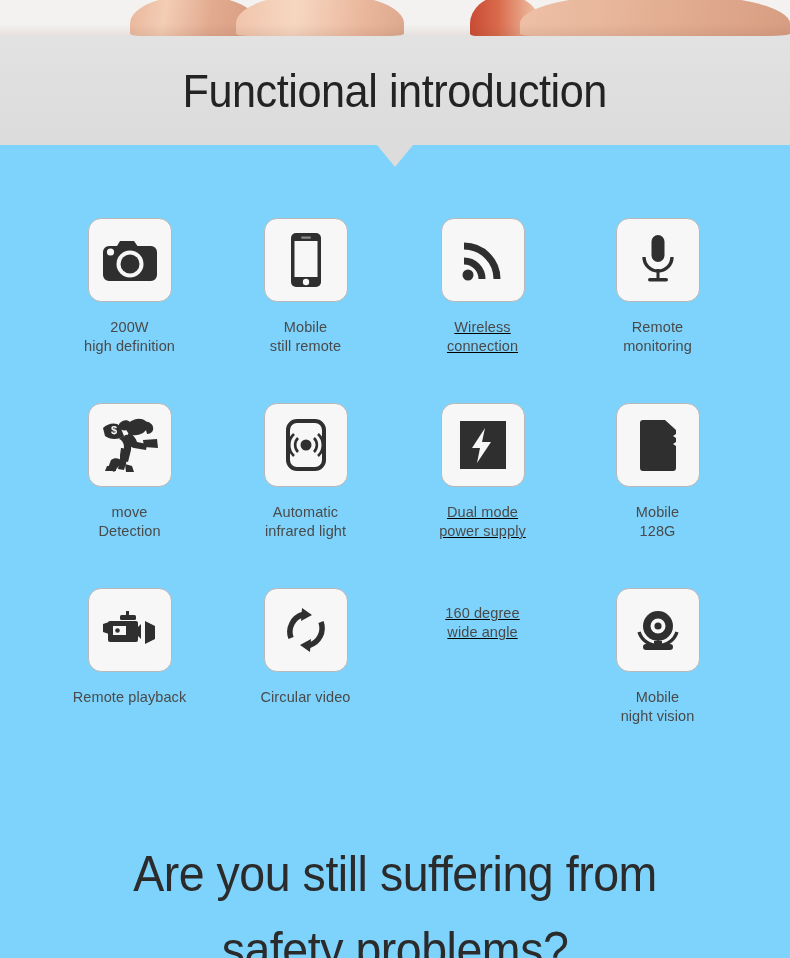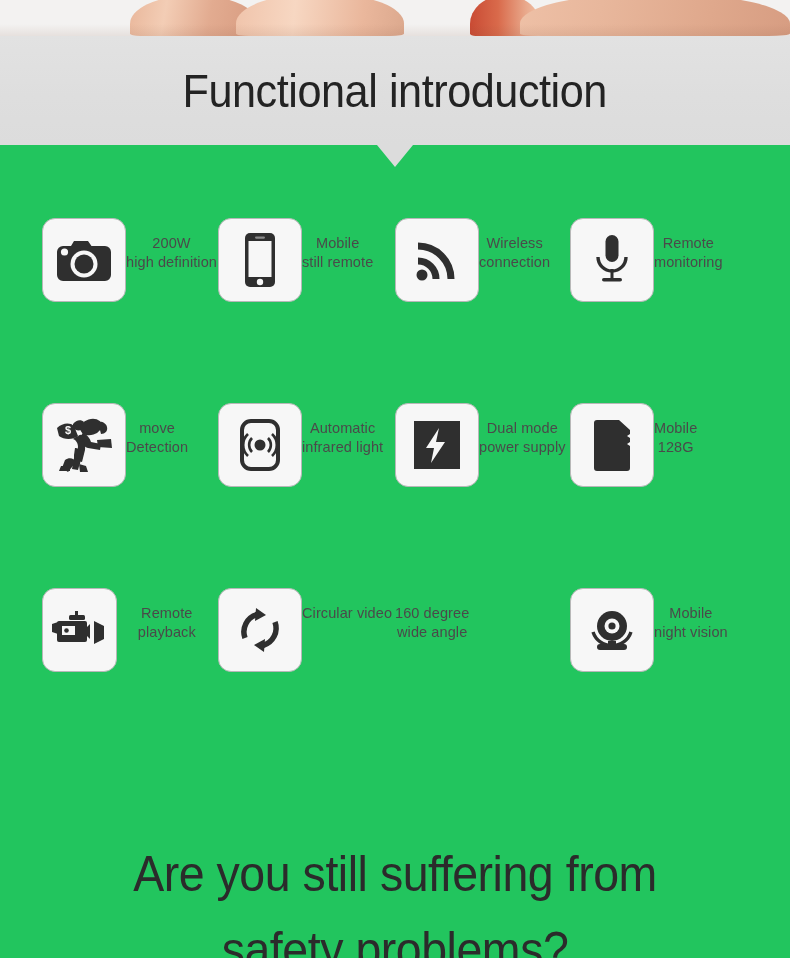--- a/index.html
+++ b/index.html
@@ -4,21 +4,21 @@
 <style>
   * { margin:0; padding:0; box-sizing:border-box; }
 
   html, body {
     width:790px; height:958px;
     background:#f1f1f1;
     font-family:"Liberation Sans", sans-serif;
     overflow:hidden;
   }
 
-  .page { position:relative; width:790px; height:958px; background:#22c55e; }
+  .page { position:relative; width:790px; height:958px; background:#7dd3fc; }
 
   
   .photo-strip {
     position:absolute; top:0; left:0; width:790px; height:36px;
     background:#f3f2f1; overflow:hidden;
   }
   .finger {
     position:absolute; bottom:0; border-radius:46% 46% 8% 8% / 70% 70% 6% 6%;
   }
   .finger.f1 {
@@ -61,25 +61,25 @@
     border-top:22px solid #dcdcdc;
   }
 
   
   .grid {
     position:absolute; top:218px; left:0; width:790px;
     display:flex; flex-direction:column;
   }
   .grid-row { display:flex; width:790px; }
   .cell {
-    width:175px; display:flex; flex-direction:row; align-items:flex-start;
+    width:175px; display:flex; flex-direction:column; align-items:center;
   }
   .cell:nth-child(1) { margin-left:42px; }
   .cell:nth-child(2) { margin-left:1px; }
-  .cell:nth-child(3) { margin-left:2px; }
+  .cell:nth-child(3) { margin-left:2px;text-decoration:underline; }
   .cell:nth-child(4) { margin-left:0px; }
 
   .row-1 { height:185px; }
   .row-2 { height:185px; }
   .row-3 { height:180px; }
 
   .icon-box {
     width:84px; height:84px;
     border:1px solid #b8b8b8; border-radius:13px;
     background:#f7f7f7;

